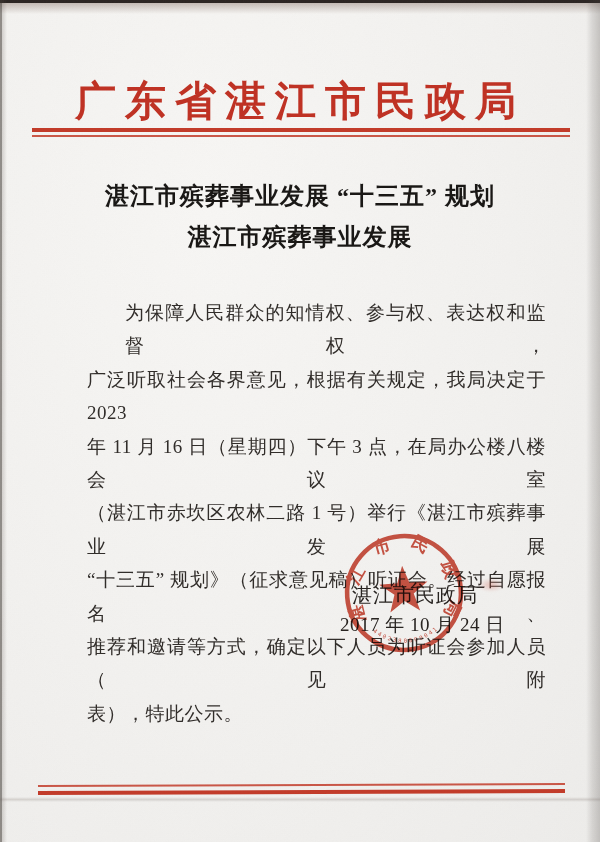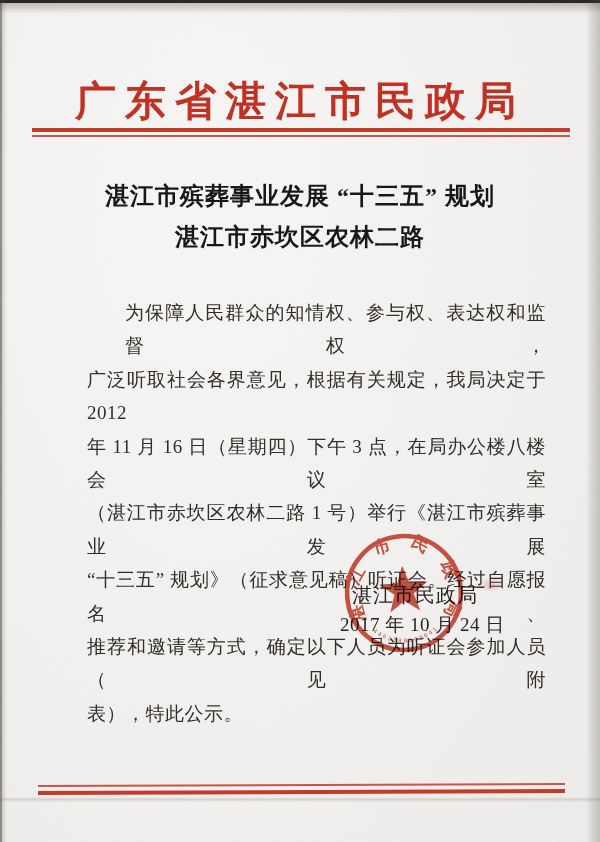--- a/index.html
+++ b/index.html
@@ -96,26 +96,26 @@
   <div class="agency-header">广东省湛江市民政局</div>
 
   <div class="rule rule-top">
     <div class="thick"></div>
     <div class="gap"></div>
     <div class="thin"></div>
   </div>
 
   <div class="doc-title">
     <div>湛江市殡葬事业发展 “十三五” 规划</div>
-    <div>湛江市赤坎区农林二路</div>
+    <div>湛江市殡葬事业发展</div>
   </div>
 
   <div class="body-text">
     <div class="body-line first">为保障人民群众的知情权、参与权、表达权和监督权，</div>
-    <div class="body-line">广泛听取社会各界意见，根据有关规定，我局决定于 2012</div>
+    <div class="body-line">广泛听取社会各界意见，根据有关规定，我局决定于 2023</div>
     <div class="body-line">年 11 月 16 日（星期四）下午 3 点，在局办公楼八楼会议室</div>
     <div class="body-line">（湛江市赤坎区农林二路 1 号）举行《湛江市殡葬事业发展</div>
     <div class="body-line">“十三五” 规划》（征求意见稿）听证会。经过自愿报名、</div>
     <div class="body-line">推荐和邀请等方式，确定以下人员为听证会参加人员（见附</div>
     <div class="body-line last">表），特此公示。</div>
   </div>
 
   <div class="sig-agency">湛江市民政局</div>
   <div class="sig-date">2017 年 10 月 24 日</div>
 

